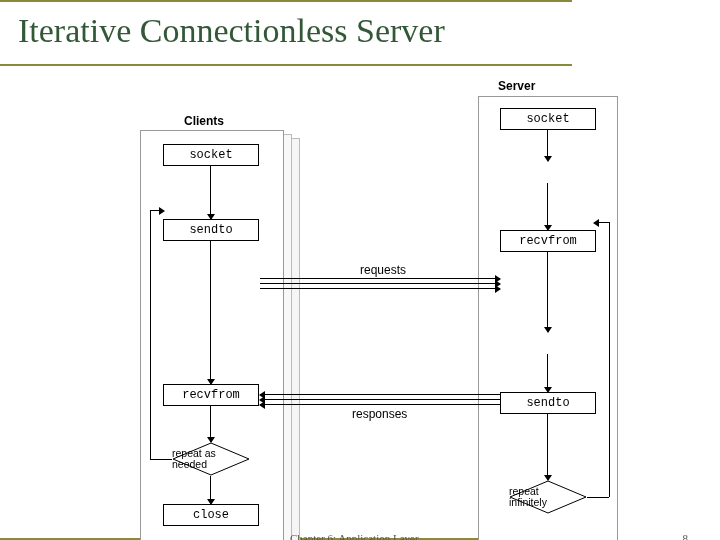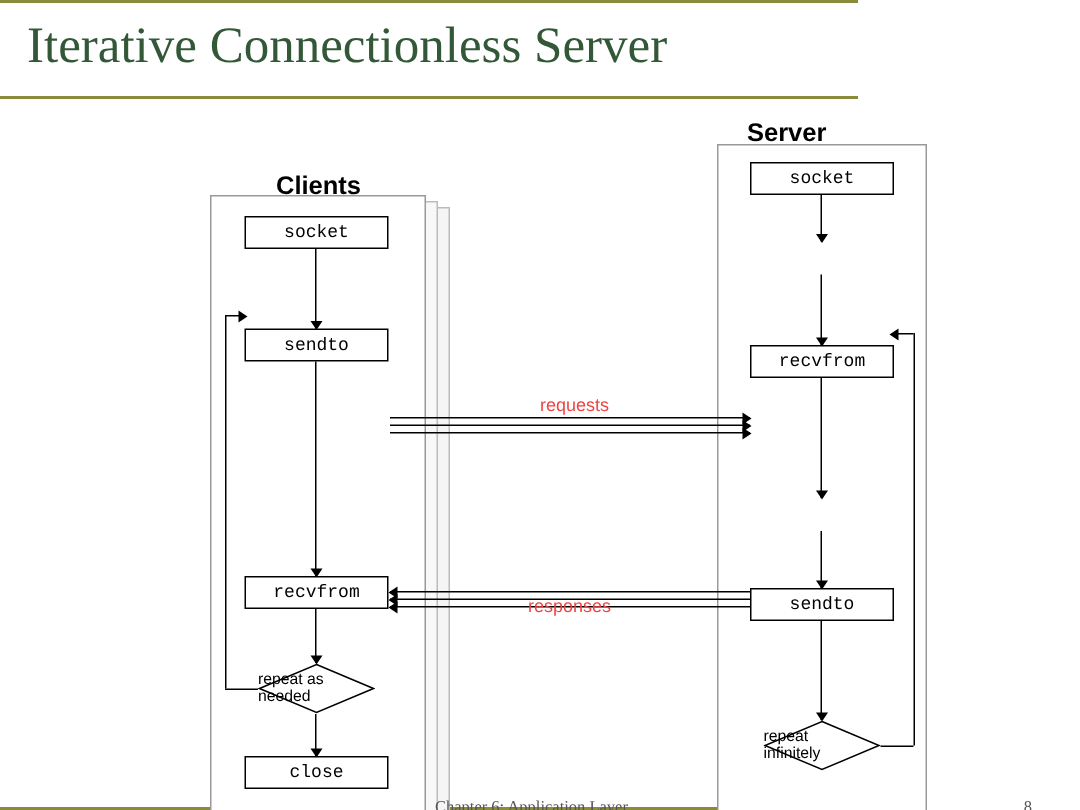--- a/index.html
+++ b/index.html
@@ -30,21 +30,21 @@
     position: absolute;
     left: 110px;
     top: 80px;
     width: 520px;
     height: 420px;
   }
   .col-header {
     font-family: Arial, sans-serif;
     font-weight: bold;
     color: #000;
-    font-size: 17px;
+    font-size: 12px;
     position: absolute;
   }
   .clients-header { left: 74px; top: 32px; }
   .server-header  { left: 388px; top: -3px; }
 
   
   .client-back1 {
     position: absolute;
     left: 46px; top: 56px;
     width: 144px; height: 412px;
@@ -226,24 +226,24 @@
     border-bottom: 4px solid transparent;
     border-right: 6px solid #000;
   }
   .hg-req  { top: 196px; height: 12px; }
   .hg-resp { top: 312px; height: 12px; }
 
   .hlabel {
     position: absolute;
     font-family: Arial, sans-serif;
     font-size: 12px;
-    color: #ef4444;
+    color: #000000;
   }
   .lbl-req  { left: 250px; top: 181px; }
-  .lbl-resp { left: 242px; top: 315px; text-align: center; }
+  .lbl-resp { left: 242px; top: 325px; text-align: center; }
 
   .footer {
     position: absolute;
     bottom: 6px;
     left: 0;
     width: 720px;
     font-size: 11px;
     color: #555;
   }
   .footer .chap { position: absolute; left: 290px; }

